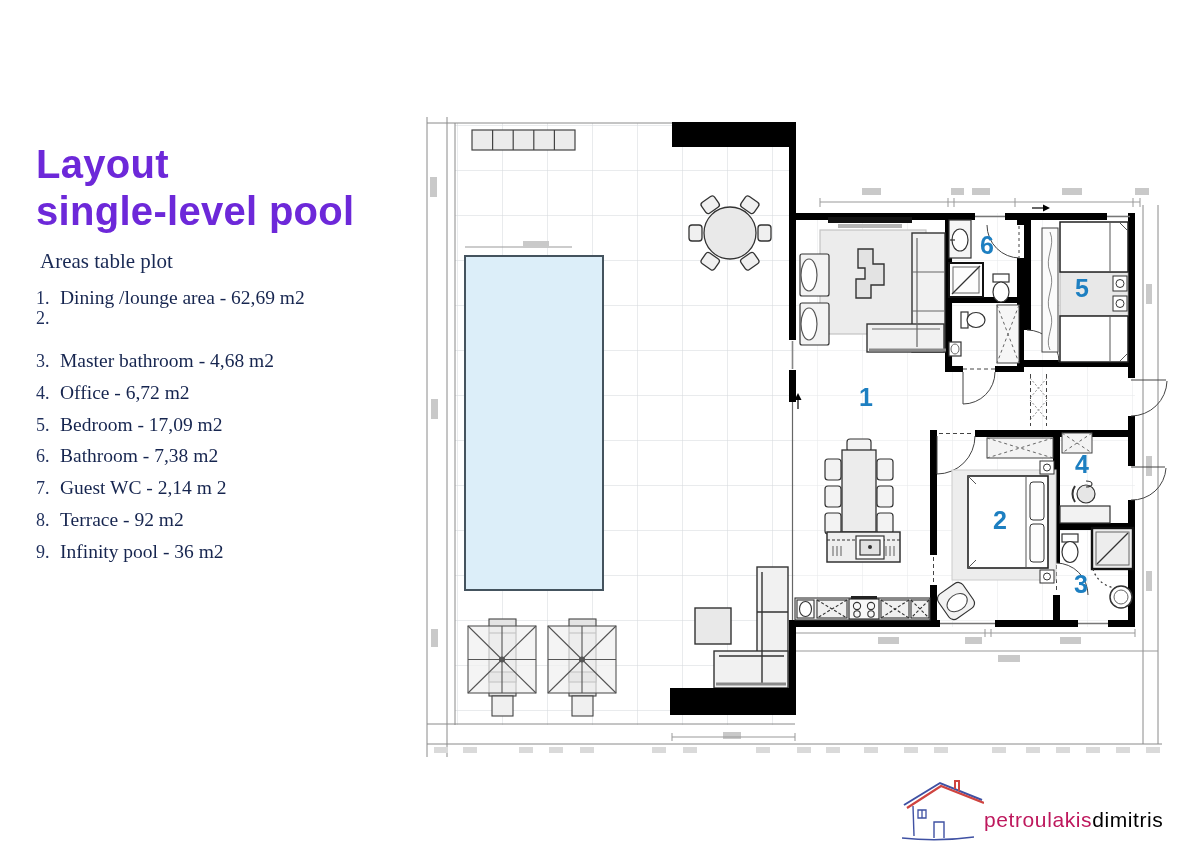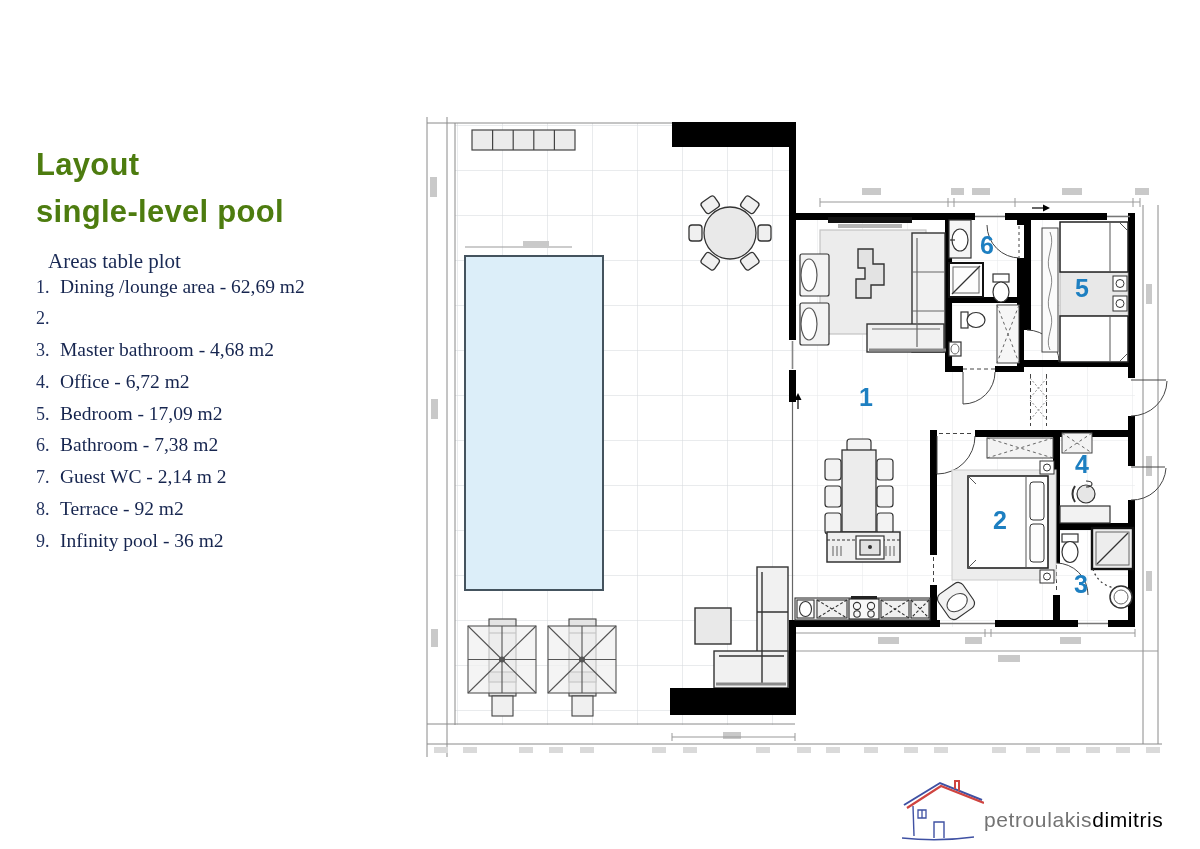--- a/index.html
+++ b/index.html
@@ -1,34 +1,34 @@
 <!DOCTYPE html>
 <html><head>
 <meta charset="utf-8">
 <style>
   html,body{margin:0;padding:0;background:#fff;}
   .canvas{position:relative;width:1200px;height:849px;background:#ffffff;overflow:hidden;
           font-family:"Liberation Sans",sans-serif;}
   
-  .title-block{position:absolute;left:36px;top:141px;color:#4d7c0f;
-               font-weight:800;font-size:31px;line-height:47px;letter-spacing:.3px;}
-  .areas-heading{position:absolute;left:48px;top:249px;color:#1a2a55;
+  .title-block{position:absolute;left:36px;top:141px;color:#6d28d9;
+               font-weight:800;font-size:40px;line-height:47px;letter-spacing:.3px;}
+  .areas-heading{position:absolute;left:40px;top:249px;color:#1a2a55;
                  font-family:"Liberation Serif",serif;font-size:21px;}
   .areas-list{position:absolute;left:36px;top:276px;color:#16254f;
               font-family:"Liberation Serif",serif;}
   .area-row{display:flex;height:31.7px;align-items:baseline;}
   .area-num{width:24px;font-size:18px;color:#1f2f5c;}
-  .area-txt{font-size:19.5px;white-space:pre;}
+  .area-txt{font-size:19.5px;white-space:pre;margin-top:11px;}
   
   .plan-wrap{position:absolute;left:420px;top:105px;width:748px;height:660px;}
   
   .logo{position:absolute;left:898px;top:776px;width:290px;height:70px;}
   .logo-text{position:absolute;left:86px;top:32px;font-size:21px;letter-spacing:.6px;
              font-family:"Liberation Sans",sans-serif;}
-  .logo-blue{color:#737373;}
+  .logo-blue{color:#be185d;}
   .logo-red{color:#000000;}
 </style>
 </head>
 <body>
 
 <div class="canvas">
 
   <div class="title-block">
     <div>Layout</div>
     <div>single-level pool</div>

